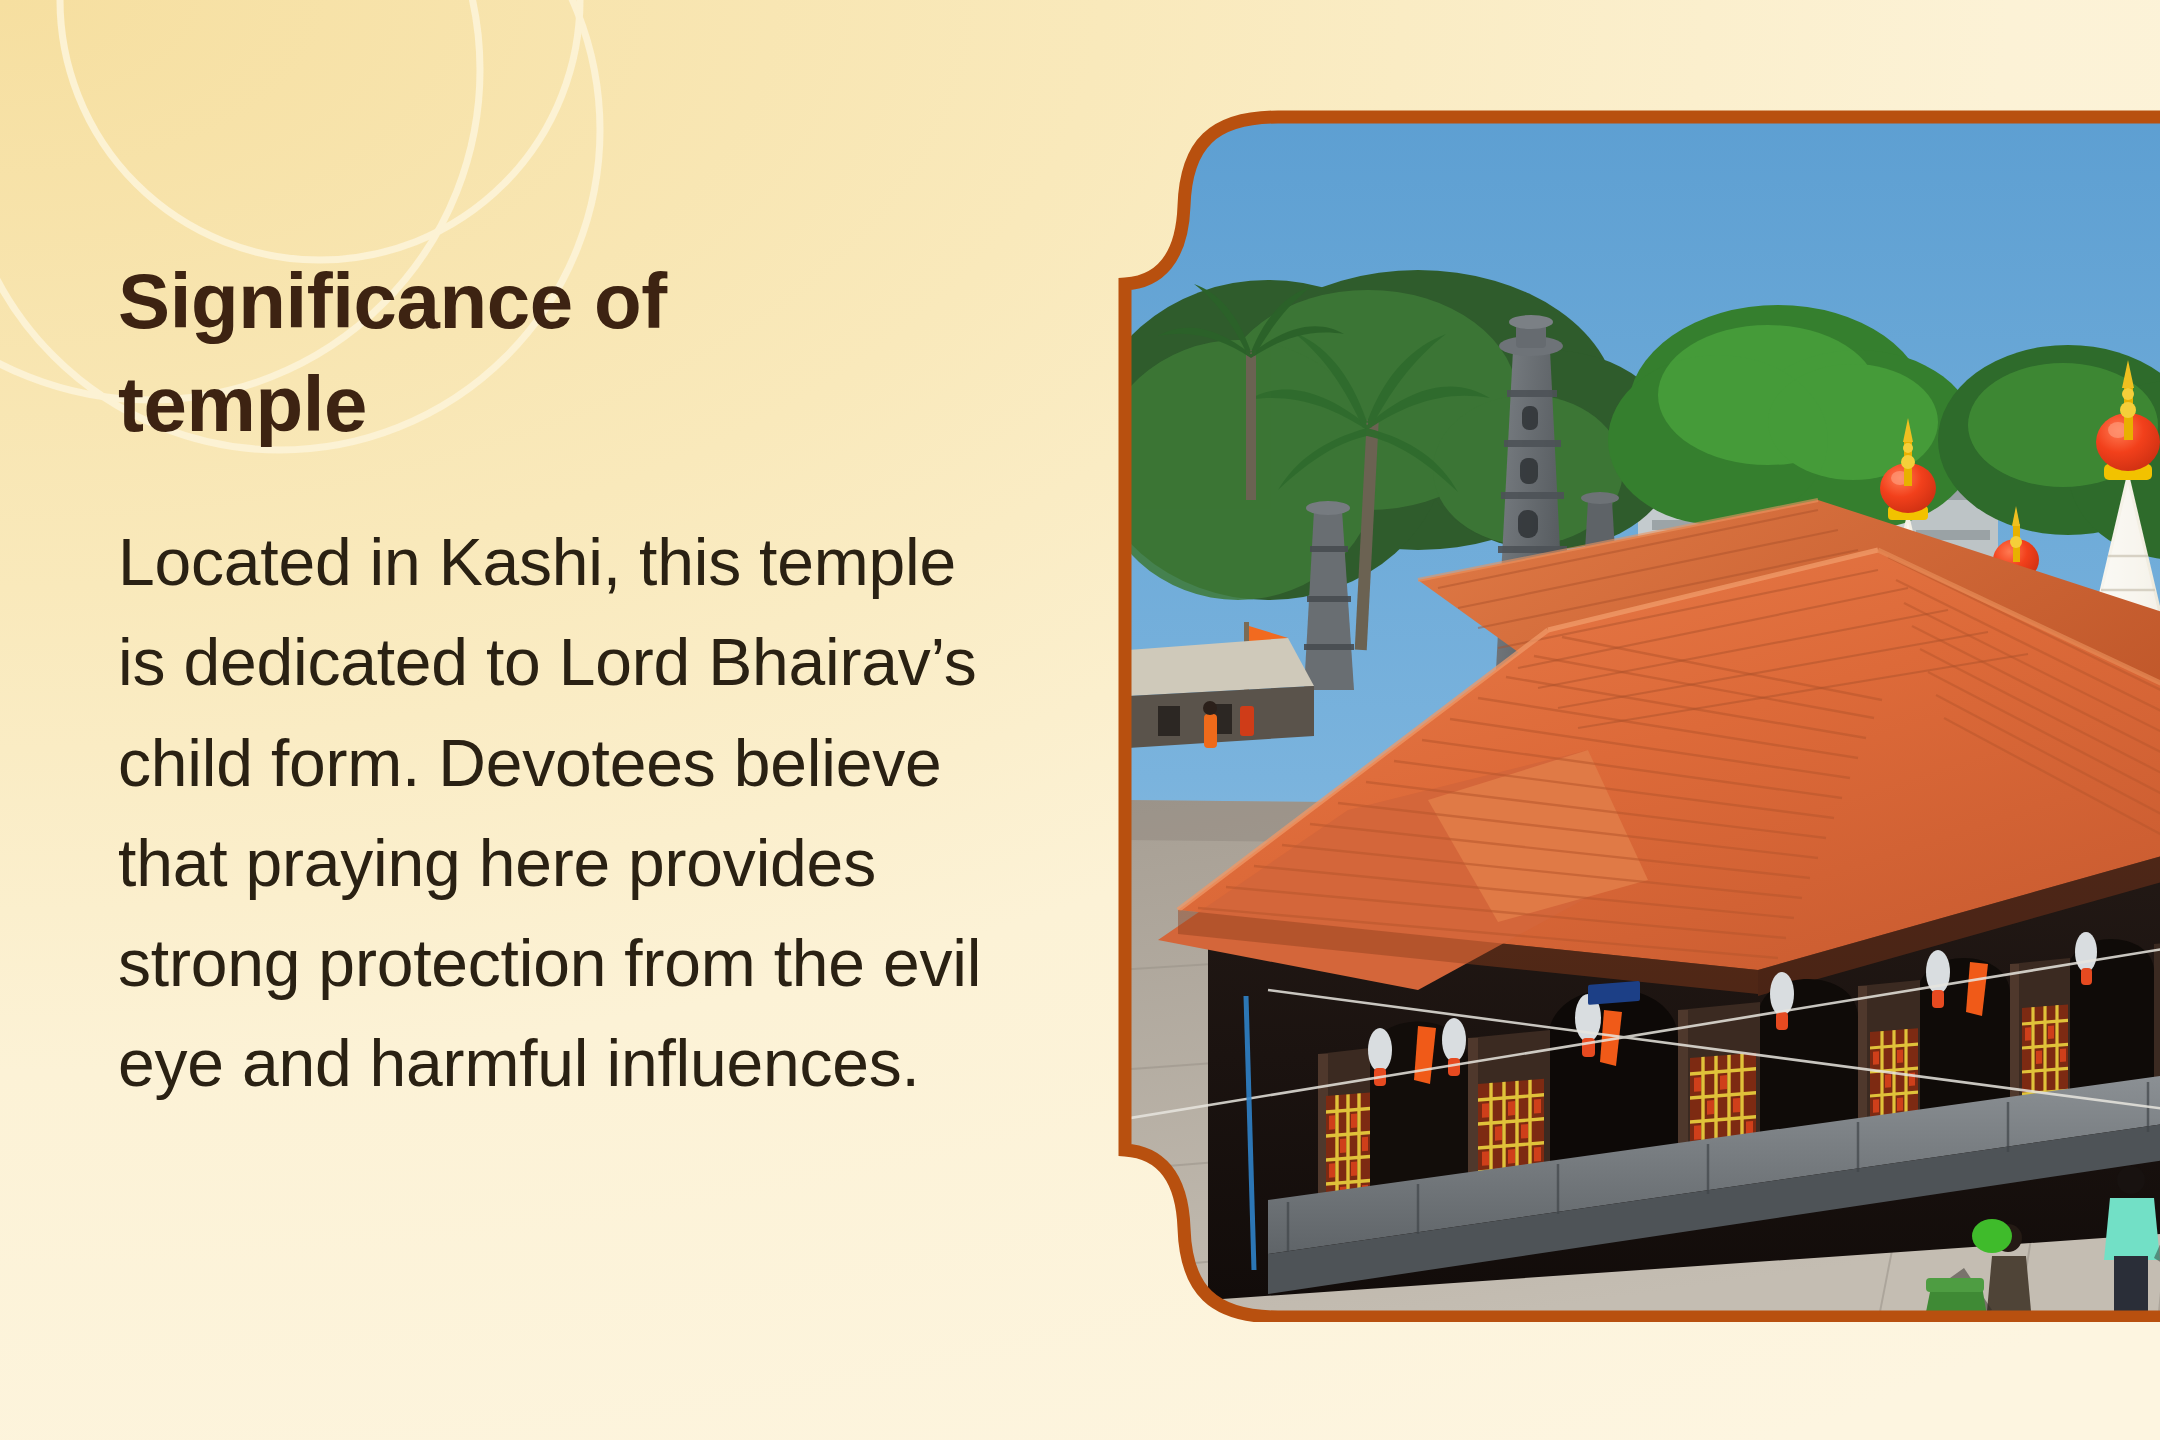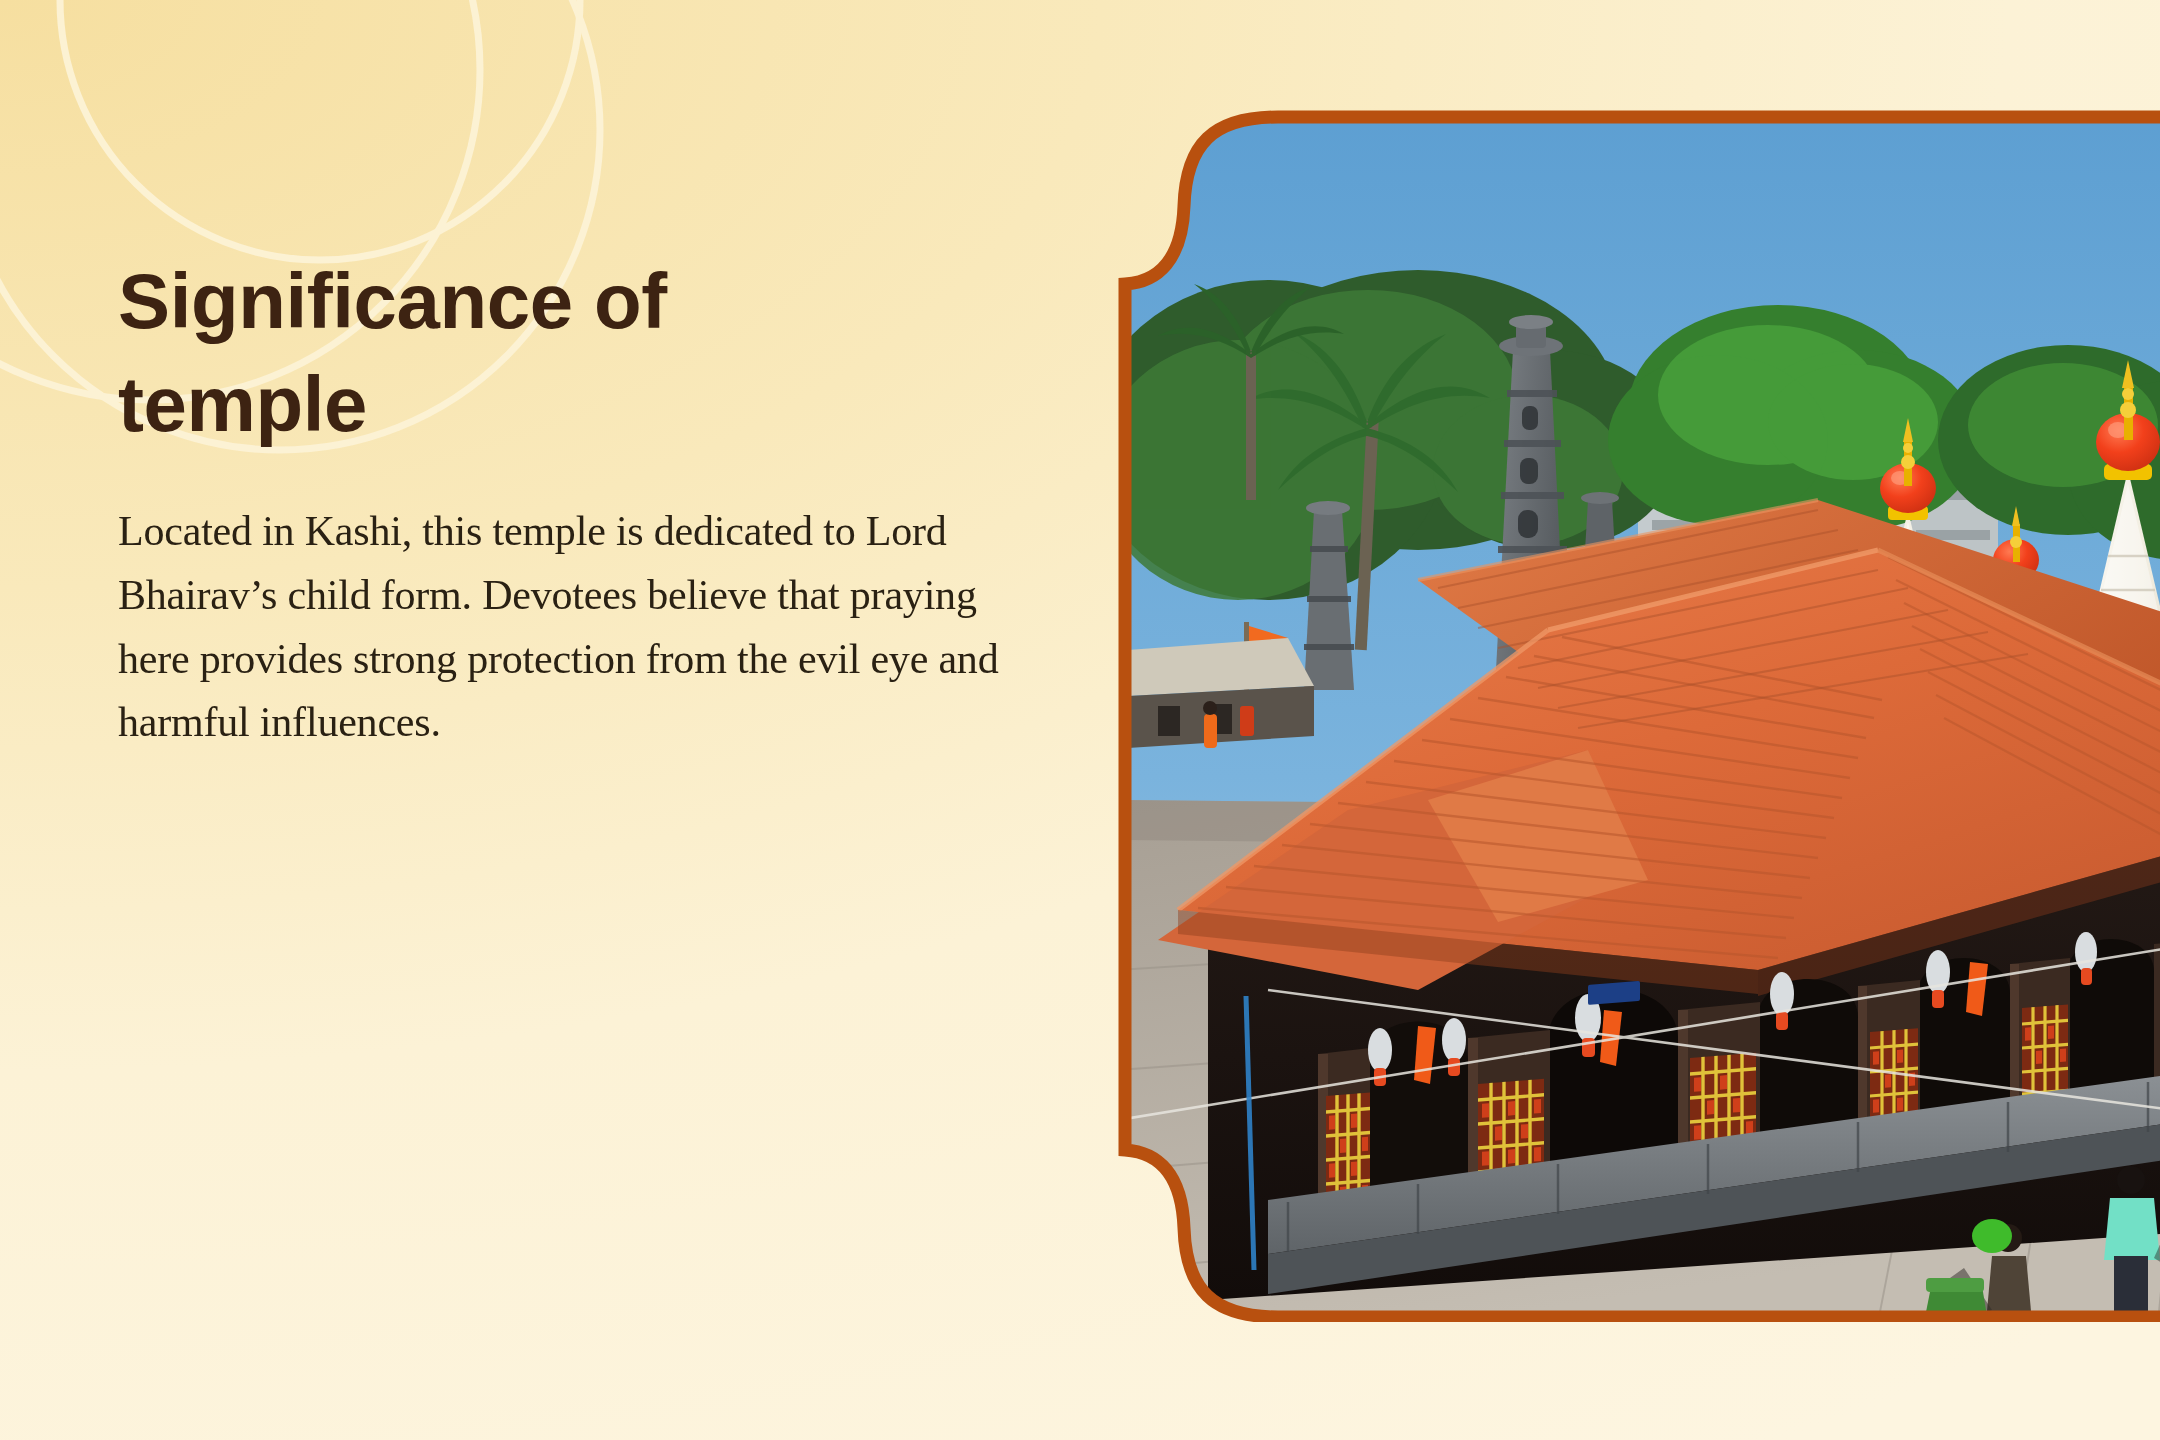--- a/index.html
+++ b/index.html
@@ -31,31 +31,30 @@
     left:118px;
     top:250px;
     width:920px;
   }
   .heading {
     font-size:78px;
     font-weight:700;
     line-height:1.32;
     letter-spacing:-0.4px;
     color:#3d2312;
-    margin-bottom:44px;
+    margin-bottom:56px;
     max-width:700px;
   }
   .body-copy {
-    font-size:42px;
+    font-size:66px;
     font-weight:400;
     line-height:1.52;
     letter-spacing:-0.2px;
     color:#2a2113;
     max-width:900px;
-    font-family:Liberation Serif, serif;
   }
 
   
   .photo-frame {
     position:absolute;
     left:1118px;
     top:110px;
     width:1100px;          
     height:1212px;
   }

